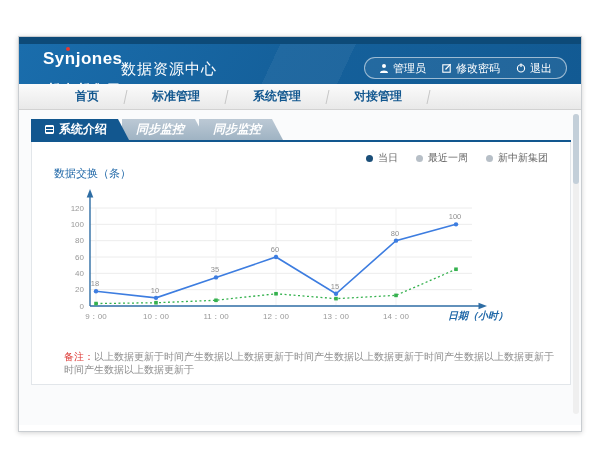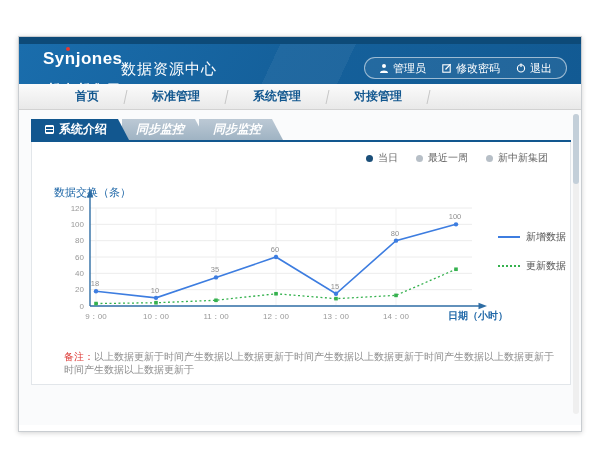--- a/index.html
+++ b/index.html
@@ -49,25 +49,25 @@
   .tab-underline { position:absolute; left:12px; top:30px; width:540px; height:2px; background:#12578f; }
 
   .panel { position:absolute; left:12px; top:32px; width:540px; height:243px;
            background:#fff; border:1px solid #e2e6ea; border-top:none; }
 
   .filters { position:absolute; top:9px; right:22px; display:flex; gap:18px; }
   .filter { display:flex; align-items:center; gap:5px; font-size:10px; color:#666; cursor:pointer; }
   .filter .dot { width:7px; height:7px; border-radius:50%; background:#b7bfc7; }
   .filter.selected .dot { background:#1b4f79; }
 
-  .y-axis-title { position:absolute; left:22px; top:24px; font-size:11px; color:#2068a8;margin-top:19px; }
+  .y-axis-title { position:absolute; left:22px; top:24px; font-size:11px; color:#2068a8; }
 
   .chart-row { position:absolute; left:22px; top:42px; display:flex; }
   .chart-wrap { position:relative; width:444px; height:152px; }
-  .x-axis-title { position:absolute; left:394px; top:125px; width:100px; font-size:10px; font-weight:bold; color:#2068a8; }
+  .x-axis-title { position:absolute; left:394px; top:125px; width:100px; font-size:10px; font-weight:bold; color:#2068a8;font-style:italic; }
   .legend { width:74px; padding-top:46px; display:flex; flex-direction:column; gap:15px; }
   .legend-item { display:flex; align-items:center; gap:6px; font-size:10px; color:#555; white-space:nowrap; }
   .swatch { width:22px; height:0; border-top:2px solid #3d7de0; }
   .swatch.dotted { border-top:2px dotted #35b14e; }
 
   .note { position:absolute; left:32px; top:208px; width:490px; font-size:10px; color:#8f8f8f; line-height:13px; }
   .note .note-label { color:#dd3a36;margin-top:18px; }
 </style>
 </head>
 <body>
@@ -208,30 +208,20 @@
               <text x="221" y="68" text-anchor="middle" font-size="7.5" fill="#909090">60</text>
               <circle cx="282" cy="109.75" r="2.2" fill="#3d7de0"></circle>
               <text x="281" y="104.75" text-anchor="middle" font-size="7.5" fill="#909090">15</text>
               <circle cx="342" cy="56.66666666666667" r="2.2" fill="#3d7de0"></circle>
               <text x="341" y="51.66666666666667" text-anchor="middle" font-size="7.5" fill="#909090">80</text>
               <circle cx="402" cy="40.33333333333333" r="2.2" fill="#3d7de0"></circle>
               <text x="401" y="35.33333333333333" text-anchor="middle" font-size="7.5" fill="#909090">100</text>
             </svg>
           <div class="x-axis-title">日期（小时）</div>
         </div>
-        <div class="legend">
-          <div class="legend-item">
-            <span class="swatch"></span>
-            <span>新增数据</span>
-          </div>
-          <div class="legend-item">
-            <span class="swatch dotted"></span>
-            <span>更新数据</span>
-          </div>
-        </div>
       </div>
 
       <div class="note">
         <span class="note-label">备注：</span><span>以上数据更新于时间产生数据以上数据更新于时间产生数据以上数据更新于时间产生数据以上数据更新于时间产生数据以上数据更新于</span>
       </div>
 
     </div>
 
     <div class="scrollbar">
         <div class="thumb"></div>

